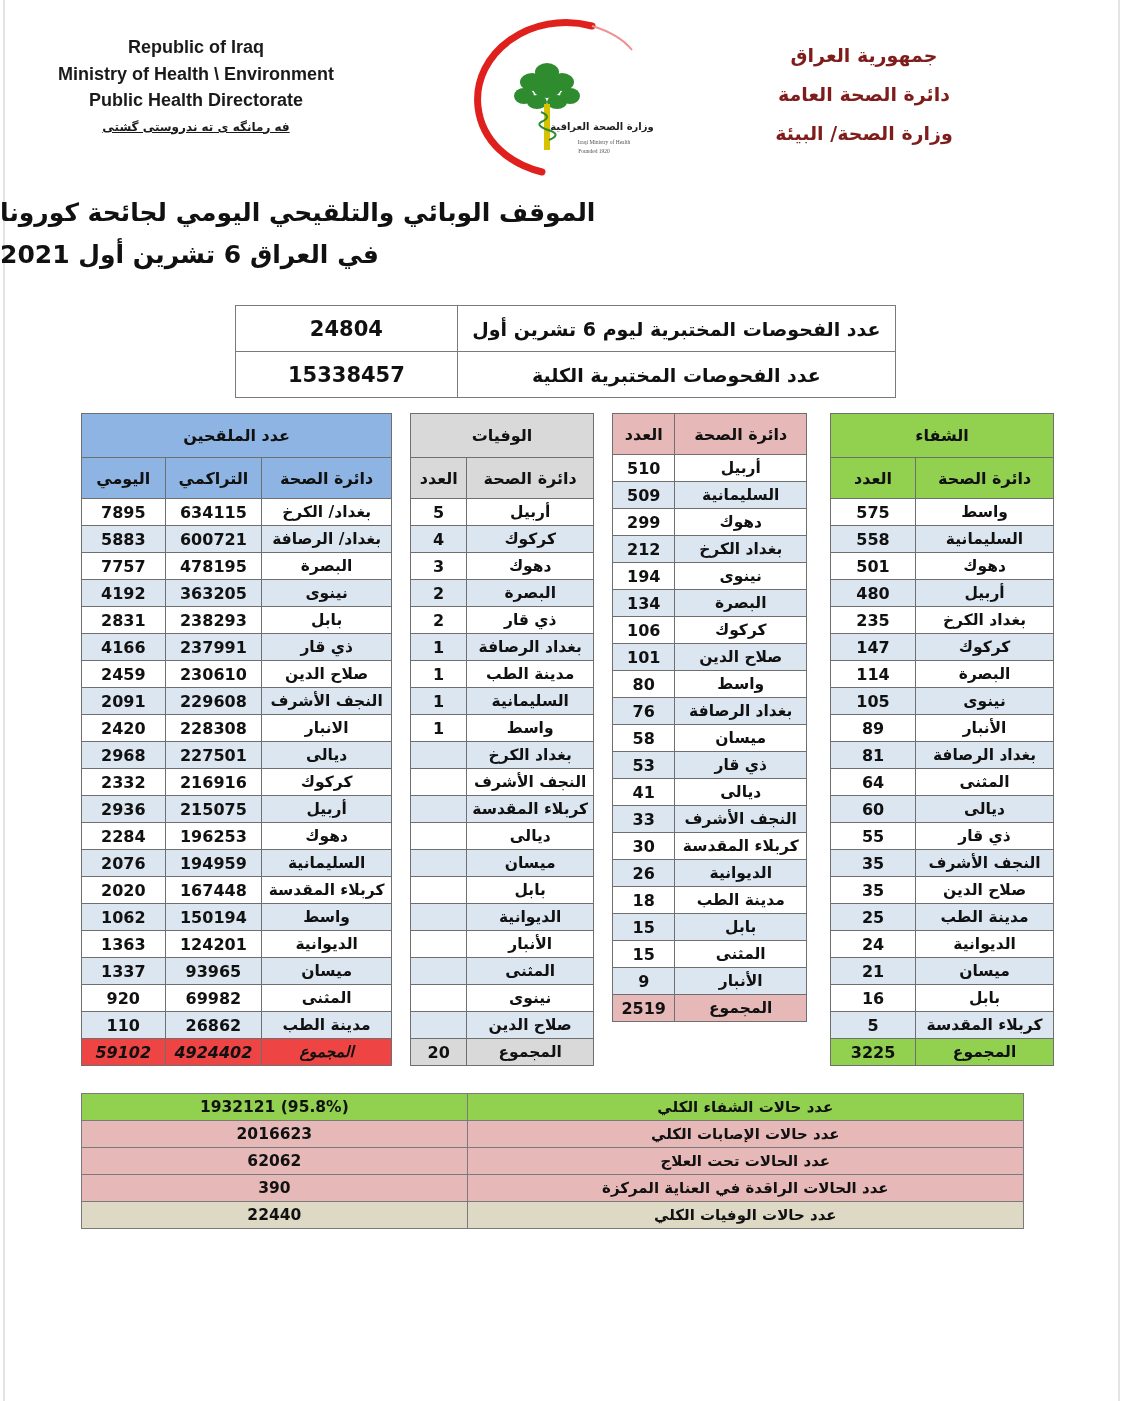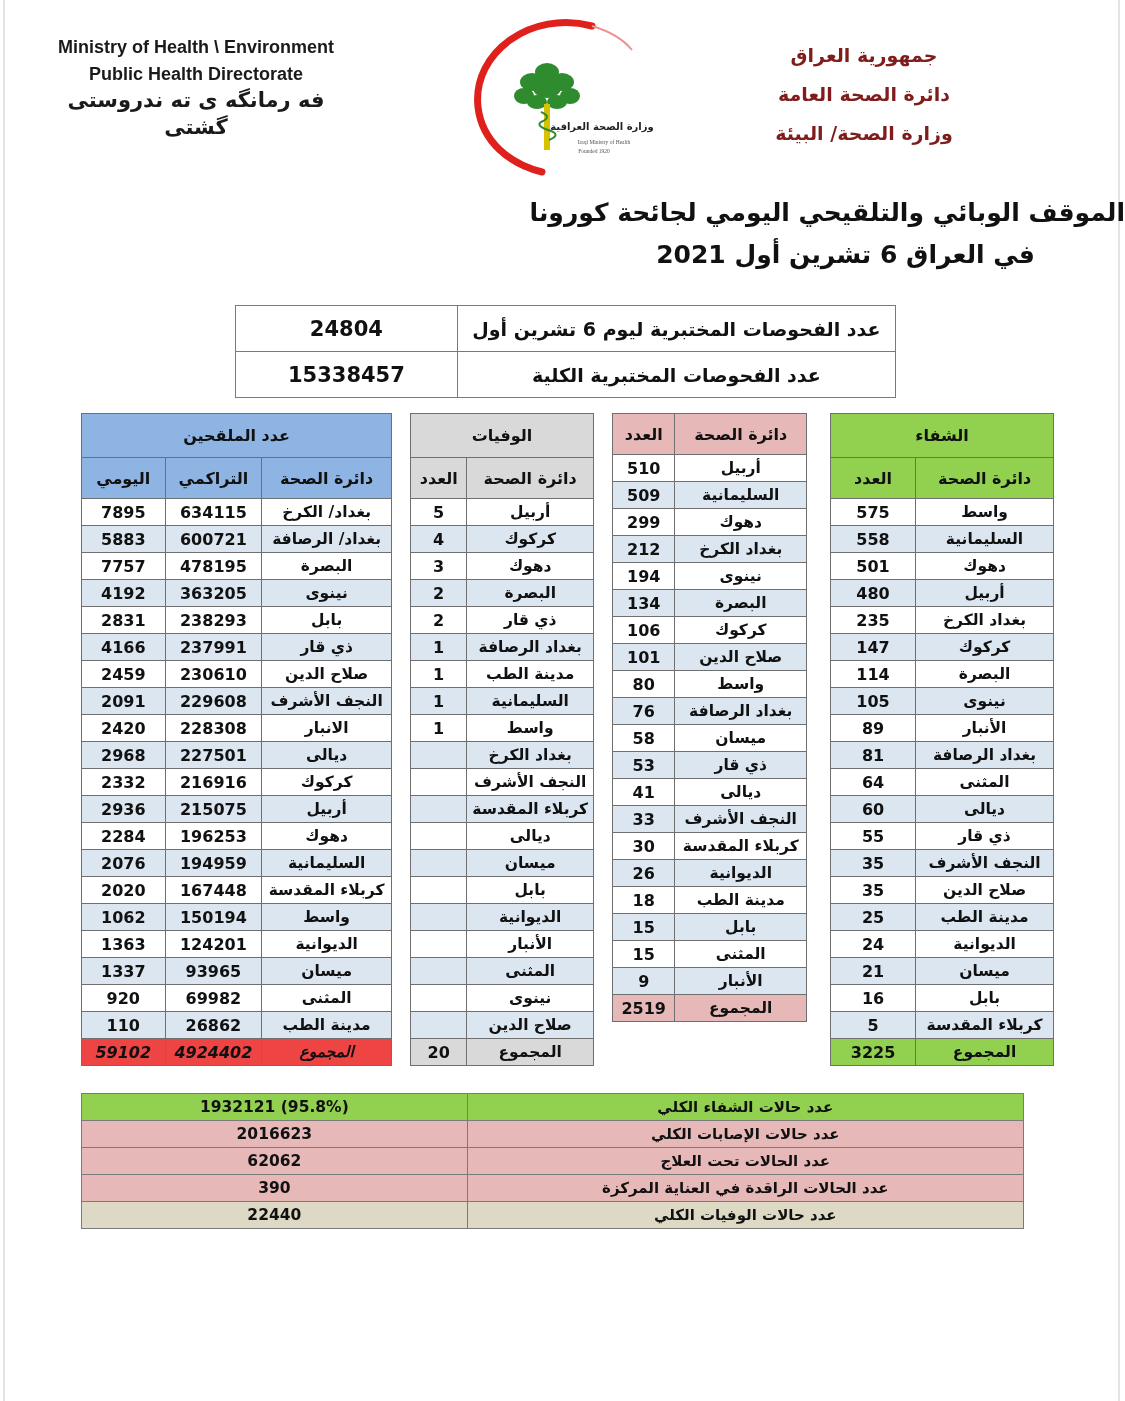--- a/index.html
+++ b/index.html
@@ -1,26 +1,26 @@
 <!DOCTYPE html>
 <html><head>
 <meta charset="utf-8">
 <style>
   * { box-sizing: border-box; margin: 0; padding: 0; }
   html, body { width: 1125px; height: 1401px; background: #ffffff; overflow: hidden; }
   body { font-family: "DejaVu Sans", "Liberation Sans", sans-serif; color: #111; position: relative; }
   .frame { position: absolute; left: 3px; top: 0; width: 1117px; height: 1401px; border-left: 2px solid #e4e4e4; border-right: 2px solid #e4e4e4; }
 
   .hdr-en { position: absolute; left: 40px; top: 34px; width: 312px; text-align: center; font-family: "Liberation Sans", sans-serif; font-weight: bold; font-size: 18px; line-height: 26.5px; color: #1a1a1a; }
-  .hdr-en .ku { direction: rtl; font-family: "DejaVu Sans", sans-serif; font-weight: bold; font-size: 21px; }
+  .hdr-en .ku { direction: rtl; font-family: "DejaVu Sans", sans-serif; font-weight: bold; font-size: 12px; text-decoration: underline; }
   .hdr-ar { position: absolute; left: 757px; top: 36px; width: 214px; text-align: center; direction: rtl; font-weight: bold; font-size: 19px; line-height: 39px; color: #7f1d1d; }
 
   .logo { position: absolute; left: 462px; top: 12px; width: 205px; height: 170px; }
 
-  .title { position: absolute; left: 0; top: 192px; width: 1125px; text-align: right; direction: rtl; font-weight: bold; font-size: 25px; line-height: 42px; color: #111; }
+  .title { position: absolute; left: 0; top: 192px; width: 1125px; text-align: left; direction: rtl; font-weight: bold; font-size: 25px; line-height: 42px; color: #111; }
   .title .l2 { display: block; margin-right: 90px; }
 
   table { border-collapse: collapse; }
   .tests { position: absolute; left: 235px; top: 305px; width: 661px; direction: rtl; }
   .tests td { border: 1.5px solid #7a7a7a; height: 46px; font-weight: bold; font-size: 19px; text-align: center; }
   .tests td.lbl { width: 439px; }
   .tests td.val { width: 222px; font-size: 21px; }
 
   .grid { direction: rtl; position: absolute; top: 413px; }
   .grid td, .grid th { border: 1.5px solid #6f6f6f; height: 27px; font-weight: bold; font-size: 15.5px; text-align: center; white-space: nowrap; }
@@ -46,20 +46,21 @@
   .summary td { border: 1.5px solid #7a7a7a; height: 27px; font-weight: bold; font-size: 15px; text-align: center; }
   .summary td.lbl { width: 557px; }
   .summary td.val { width: 386px; font-size: 15.5px; }
 </style>
 </head>
 <body>
 
 <div class="frame"></div>
 
 <div class="hdr-en">
+  <div>Republic of Iraq</div>
   <div>Ministry of Health \ Environment</div>
   <div>Public Health Directorate</div>
   <div class="ku">فه رمانگه ى ته ندروستى گشتى</div>
 </div>
 
 <div class="logo">
   <svg width="205" height="170" viewBox="0 0 205 170">
     <path d="M 130 14 C 70 -2, 10 40, 16 95 C 20 130, 48 152, 80 160" fill="none" stroke="#e0201c" stroke-width="7" stroke-linecap="round"></path>
     <path d="M 130 14 C 150 20, 162 28, 170 38" fill="none" stroke="#f09090" stroke-width="2"></path>
     <g fill="#2e8b2e">

